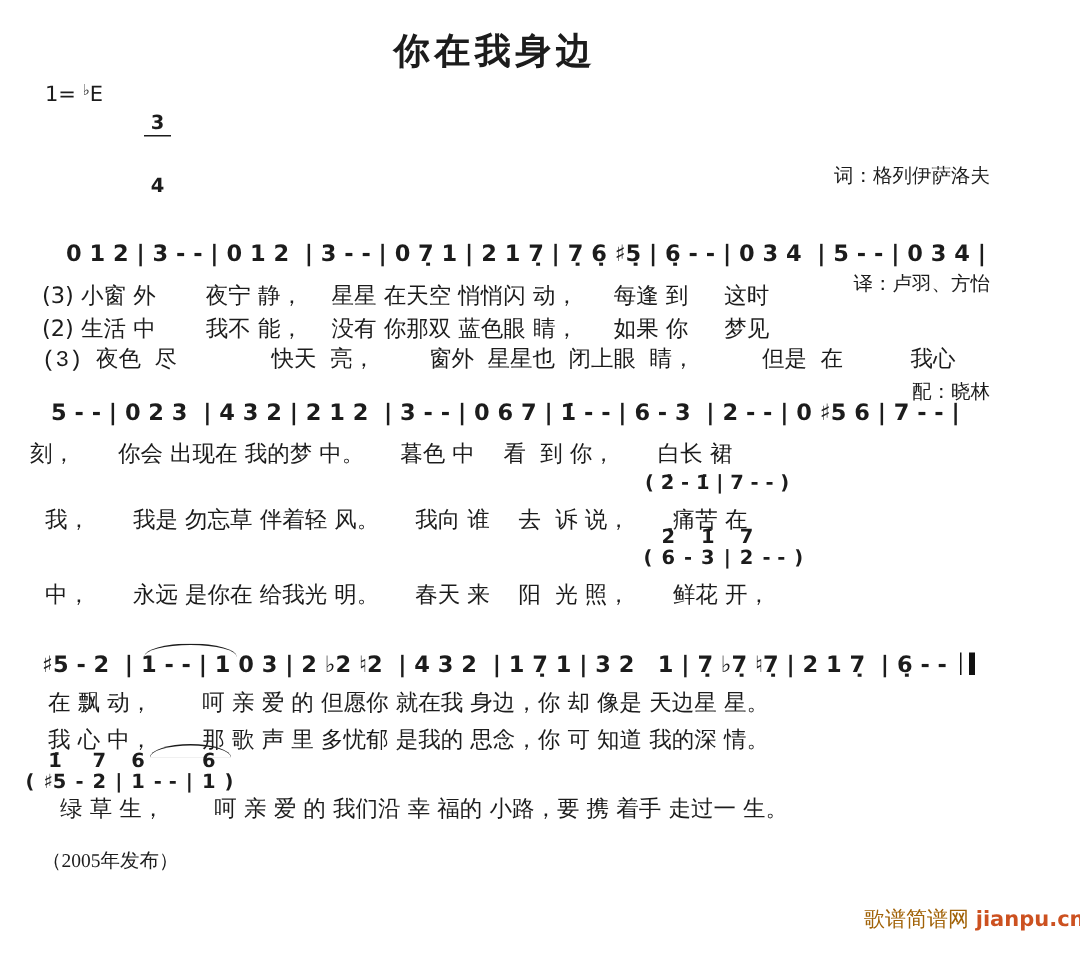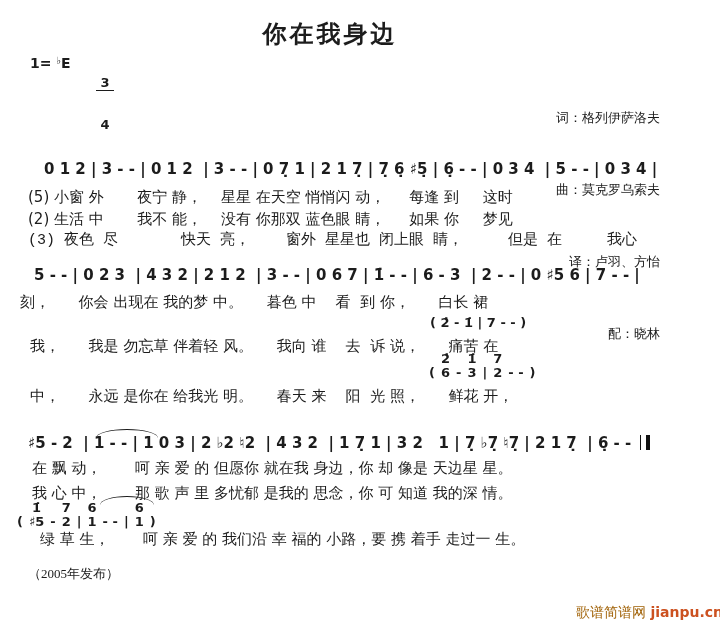--- a/index.html
+++ b/index.html
@@ -6,21 +6,21 @@
   body{
     width:720px;height:638px;background:#ffffff;
     font-family:"DejaVu Sans", sans-serif;color:#1c1c1c;
     position:relative;overflow:hidden;
   }
   .abs{position:absolute;white-space:pre;}
   .title{
     position:absolute;top:18px;left:0;width:660px;margin:0;
     text-align:center;font-size:24px;font-weight:bold;letter-spacing:3px;
   }
-  .keysig{font-size:14px;font-weight:bold;}
+  .keysig{font-size:14px;font-weight:normal;}
   .keysig .flat{vertical-align:4px;font-size:10px;}
   .timesig{text-align:center;line-height:1;font-weight:bold;font-size:13px;}
   .ts-top{display:block;border-bottom:1.5px solid #1c1c1c;padding:0 3px 1px 3px;}
   .ts-bot{display:block;padding-top:1px;}
   .credits{font-size:13px;line-height:24px;}
   .notes{font-size:15px;font-weight:bold;line-height:1.3;}
   .lyric{font-size:15px;line-height:1.2;}
   .harmony{font-size:13px;font-weight:bold;display:inline-flex;align-items:flex-end;line-height:1.1;}
   .ch-plain{margin:0 3px;}
   .ch-col{display:inline-flex;flex-direction:column;align-items:center;margin:0 3px;}
@@ -48,27 +48,26 @@
 
   <div class="abs keysig" style="left:30px;top:55px;"><span>1=</span> <span class="flat">♭</span><span>E</span></div>
 
   <div class="abs timesig" style="left:96px;top:50px;">
     <span class="ts-top">3</span>
     <span class="ts-bot">4</span>
   </div>
 
   <div class="abs credits" style="left:556px;top:58px;text-align:right;">
     <div>词：格列伊萨洛夫</div>
-    <div>曲：莫克罗乌索夫</div>
     <div>译：卢羽、方怡</div>
     <div>配：晓林</div>
   </div>
 
   <div class="abs notes" style="left:44px;top:160px;">0 1 2 | 3 - - | 0 1 2  | 3 - - | 0 7̣ 1 | 2 1 7̣ | 7̣ 6̣ ♯5̣ | 6̣ - - | 0 3 4  | 5 - - | 0 3 4 |</div>
-  <div class="abs lyric" style="left:28px;top:188px;">(5) 小窗 外       夜宁 静，    星星 在天空 悄悄闪 动，     每逢 到     这时</div>
+  <div class="abs lyric" style="left:28px;top:188px;">(3) 小窗 外       夜宁 静，    星星 在天空 悄悄闪 动，     每逢 到     这时</div>
   <div class="abs lyric" style="left:28px;top:210px;">(2) 生活 中       我不 能，    没有 你那双 蓝色眼 睛，     如果 你     梦见</div>
   <div class="abs lyric" style="left:28px;top:232px;font-family:Liberation Mono, monospace;">(3) 夜色 尽       快天 亮，    窗外 星星也 闭上眼 睛，     但是 在     我心</div>
 
   <div class="abs notes" style="left:34px;top:266px;">5 - - | 0 2 3  | 4 3 2 | 2 1 2  | 3 - - | 0 6 7 | 1̇ - - | 6 - 3  | 2 - - | 0 ♯5 6 | 7 - - |</div>
   <div class="abs lyric" style="left:20px;top:293px;text-align:center;">刻，      你会 出现在 我的梦 中。     暮色 中    看  到 你，      白长 裙</div>
   <div class="abs harmony" style="left:430px;top:316px;">( 2̇ - 1̇ | 7 - - )</div>
   <div class="abs lyric" style="left:30px;top:337px;">我，      我是 勿忘草 伴着轻 风。     我向 谁    去  诉 说，      痛苦 在</div>
   <div class="abs harmony" style="left:426px;top:352px;"><span class="ch-plain">(</span><span class="ch-col"><span>2̇</span><span>6</span></span><span class="ch-plain">-</span><span class="ch-col"><span>1̇</span><span>3</span></span><span class="ch-plain">|</span><span class="ch-col"><span>7</span><span>2</span></span><span class="ch-plain">- -</span><span class="ch-plain">)</span></div>
   <div class="abs lyric" style="left:30px;top:387px;">中，      永远 是你在 给我光 明。     春天 来    阳  光 照，      鲜花 开，</div>
 

